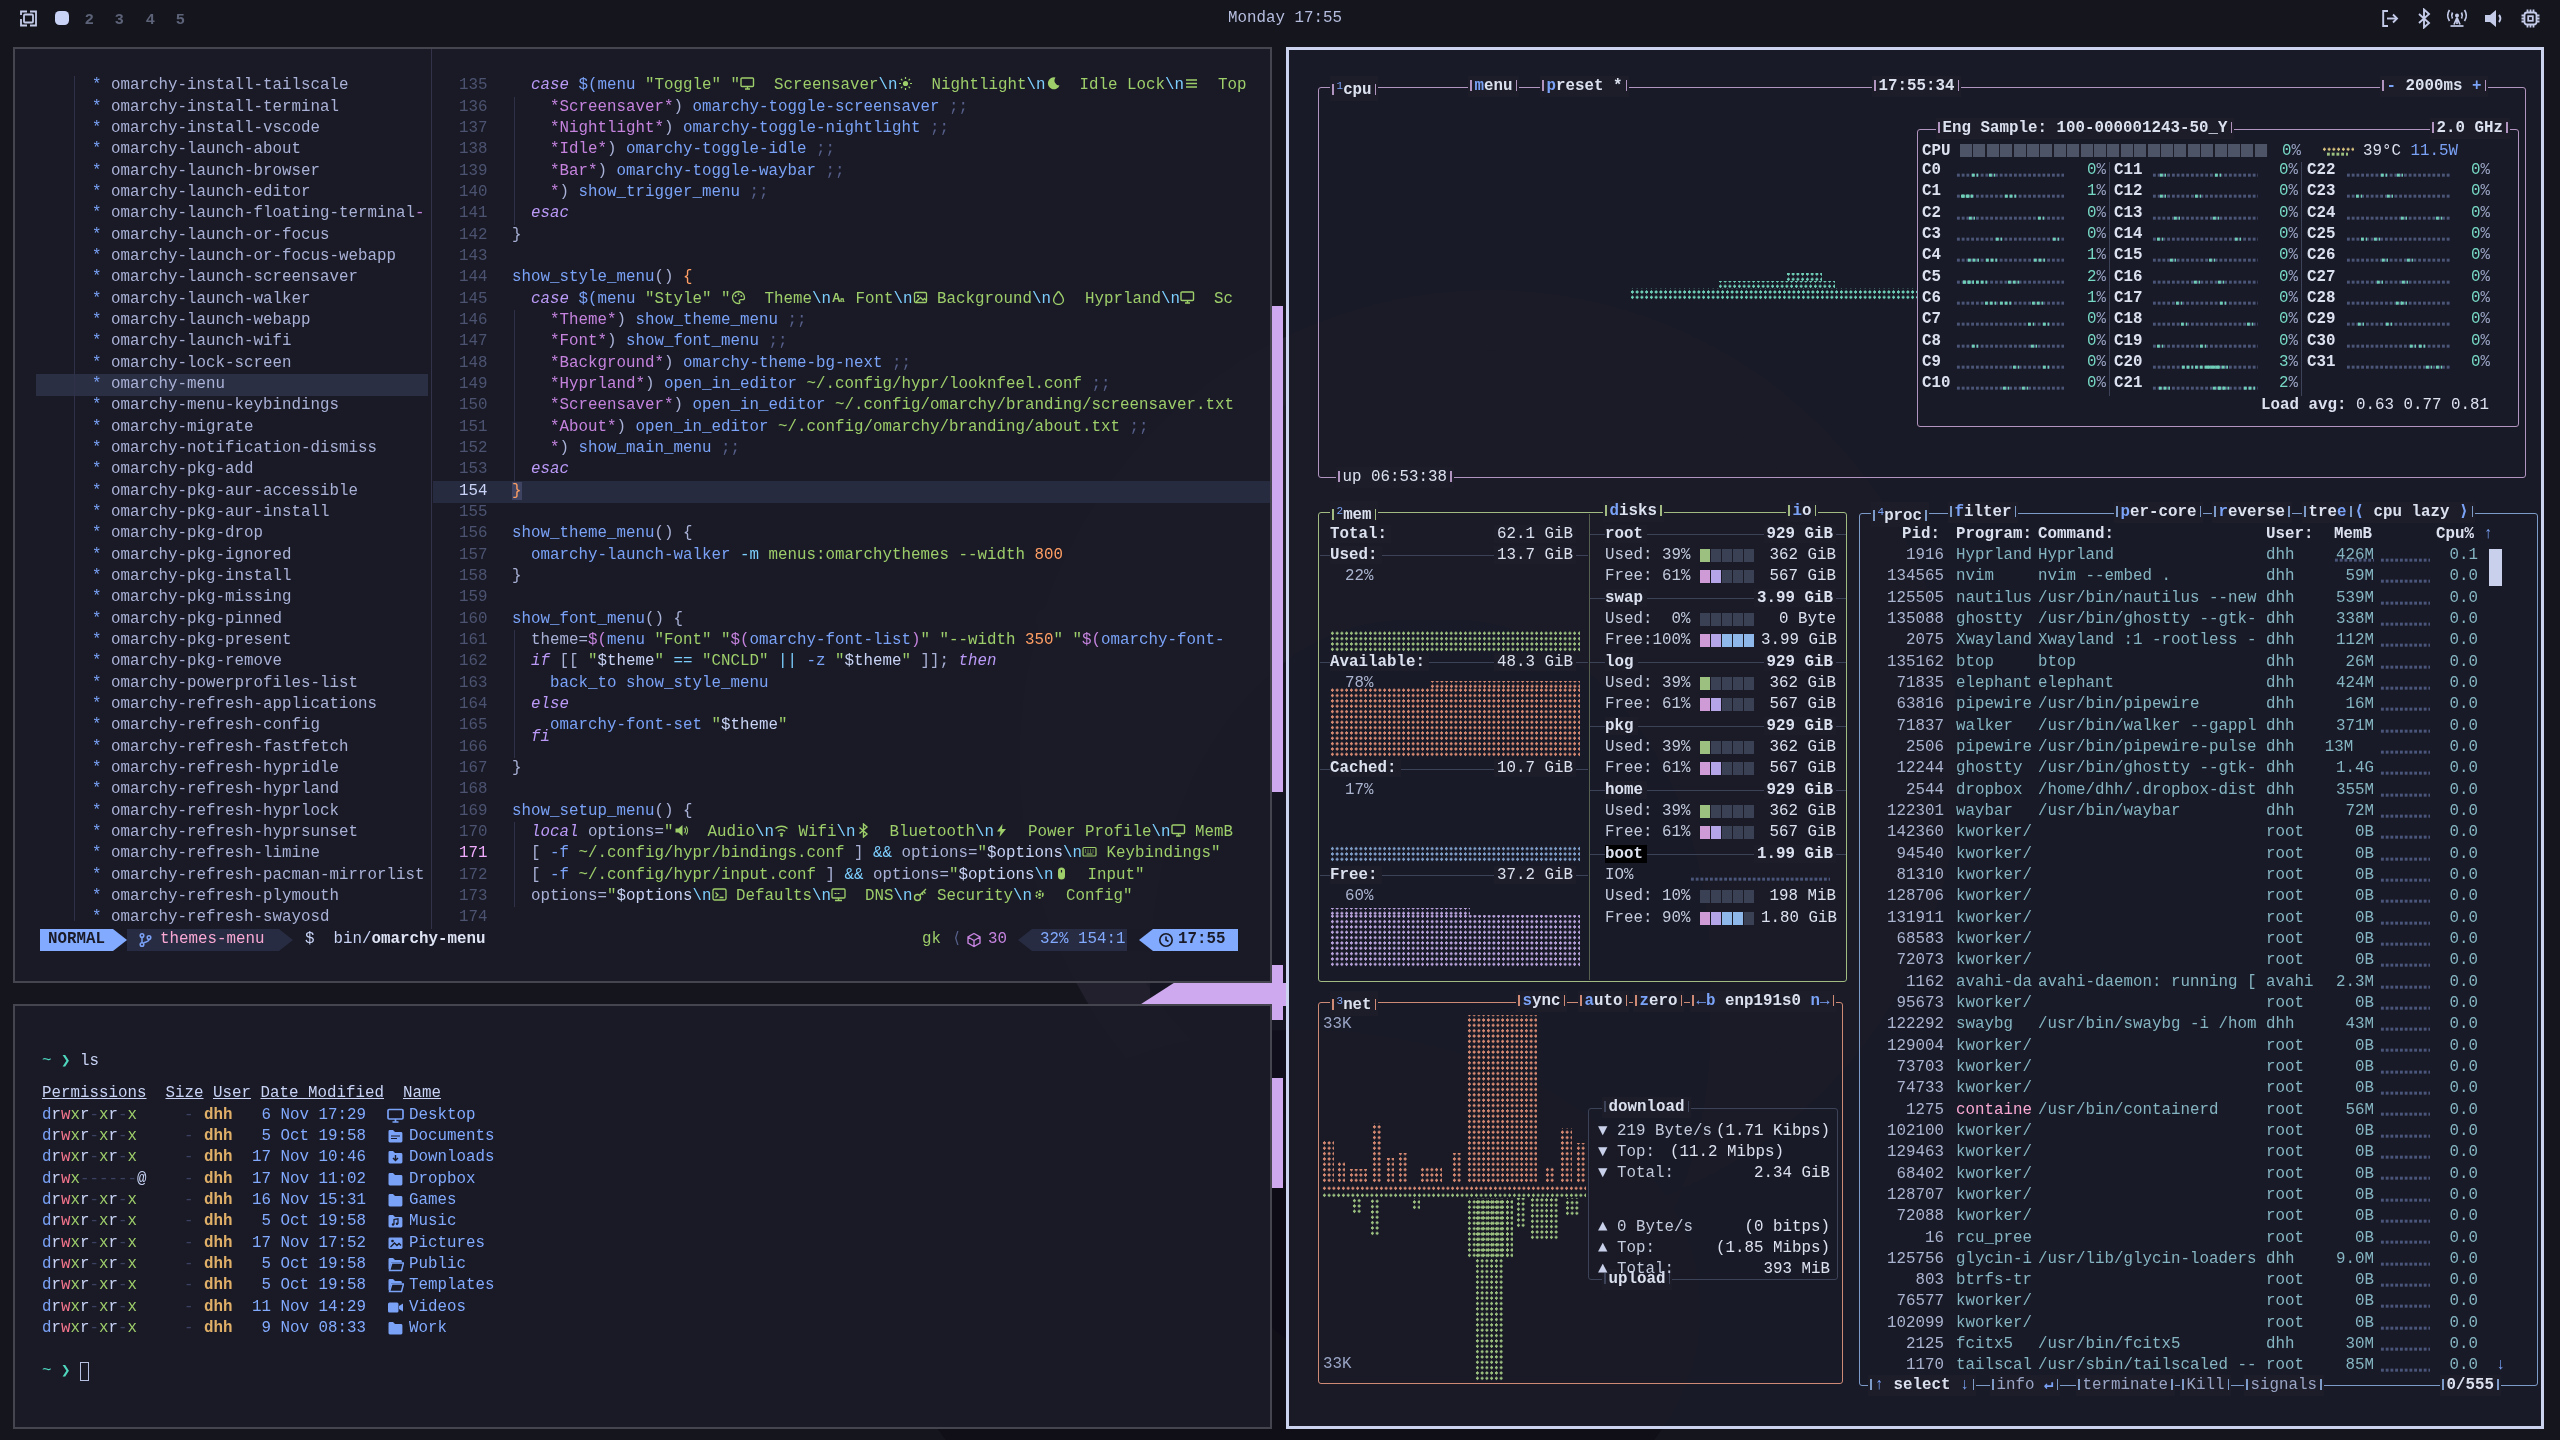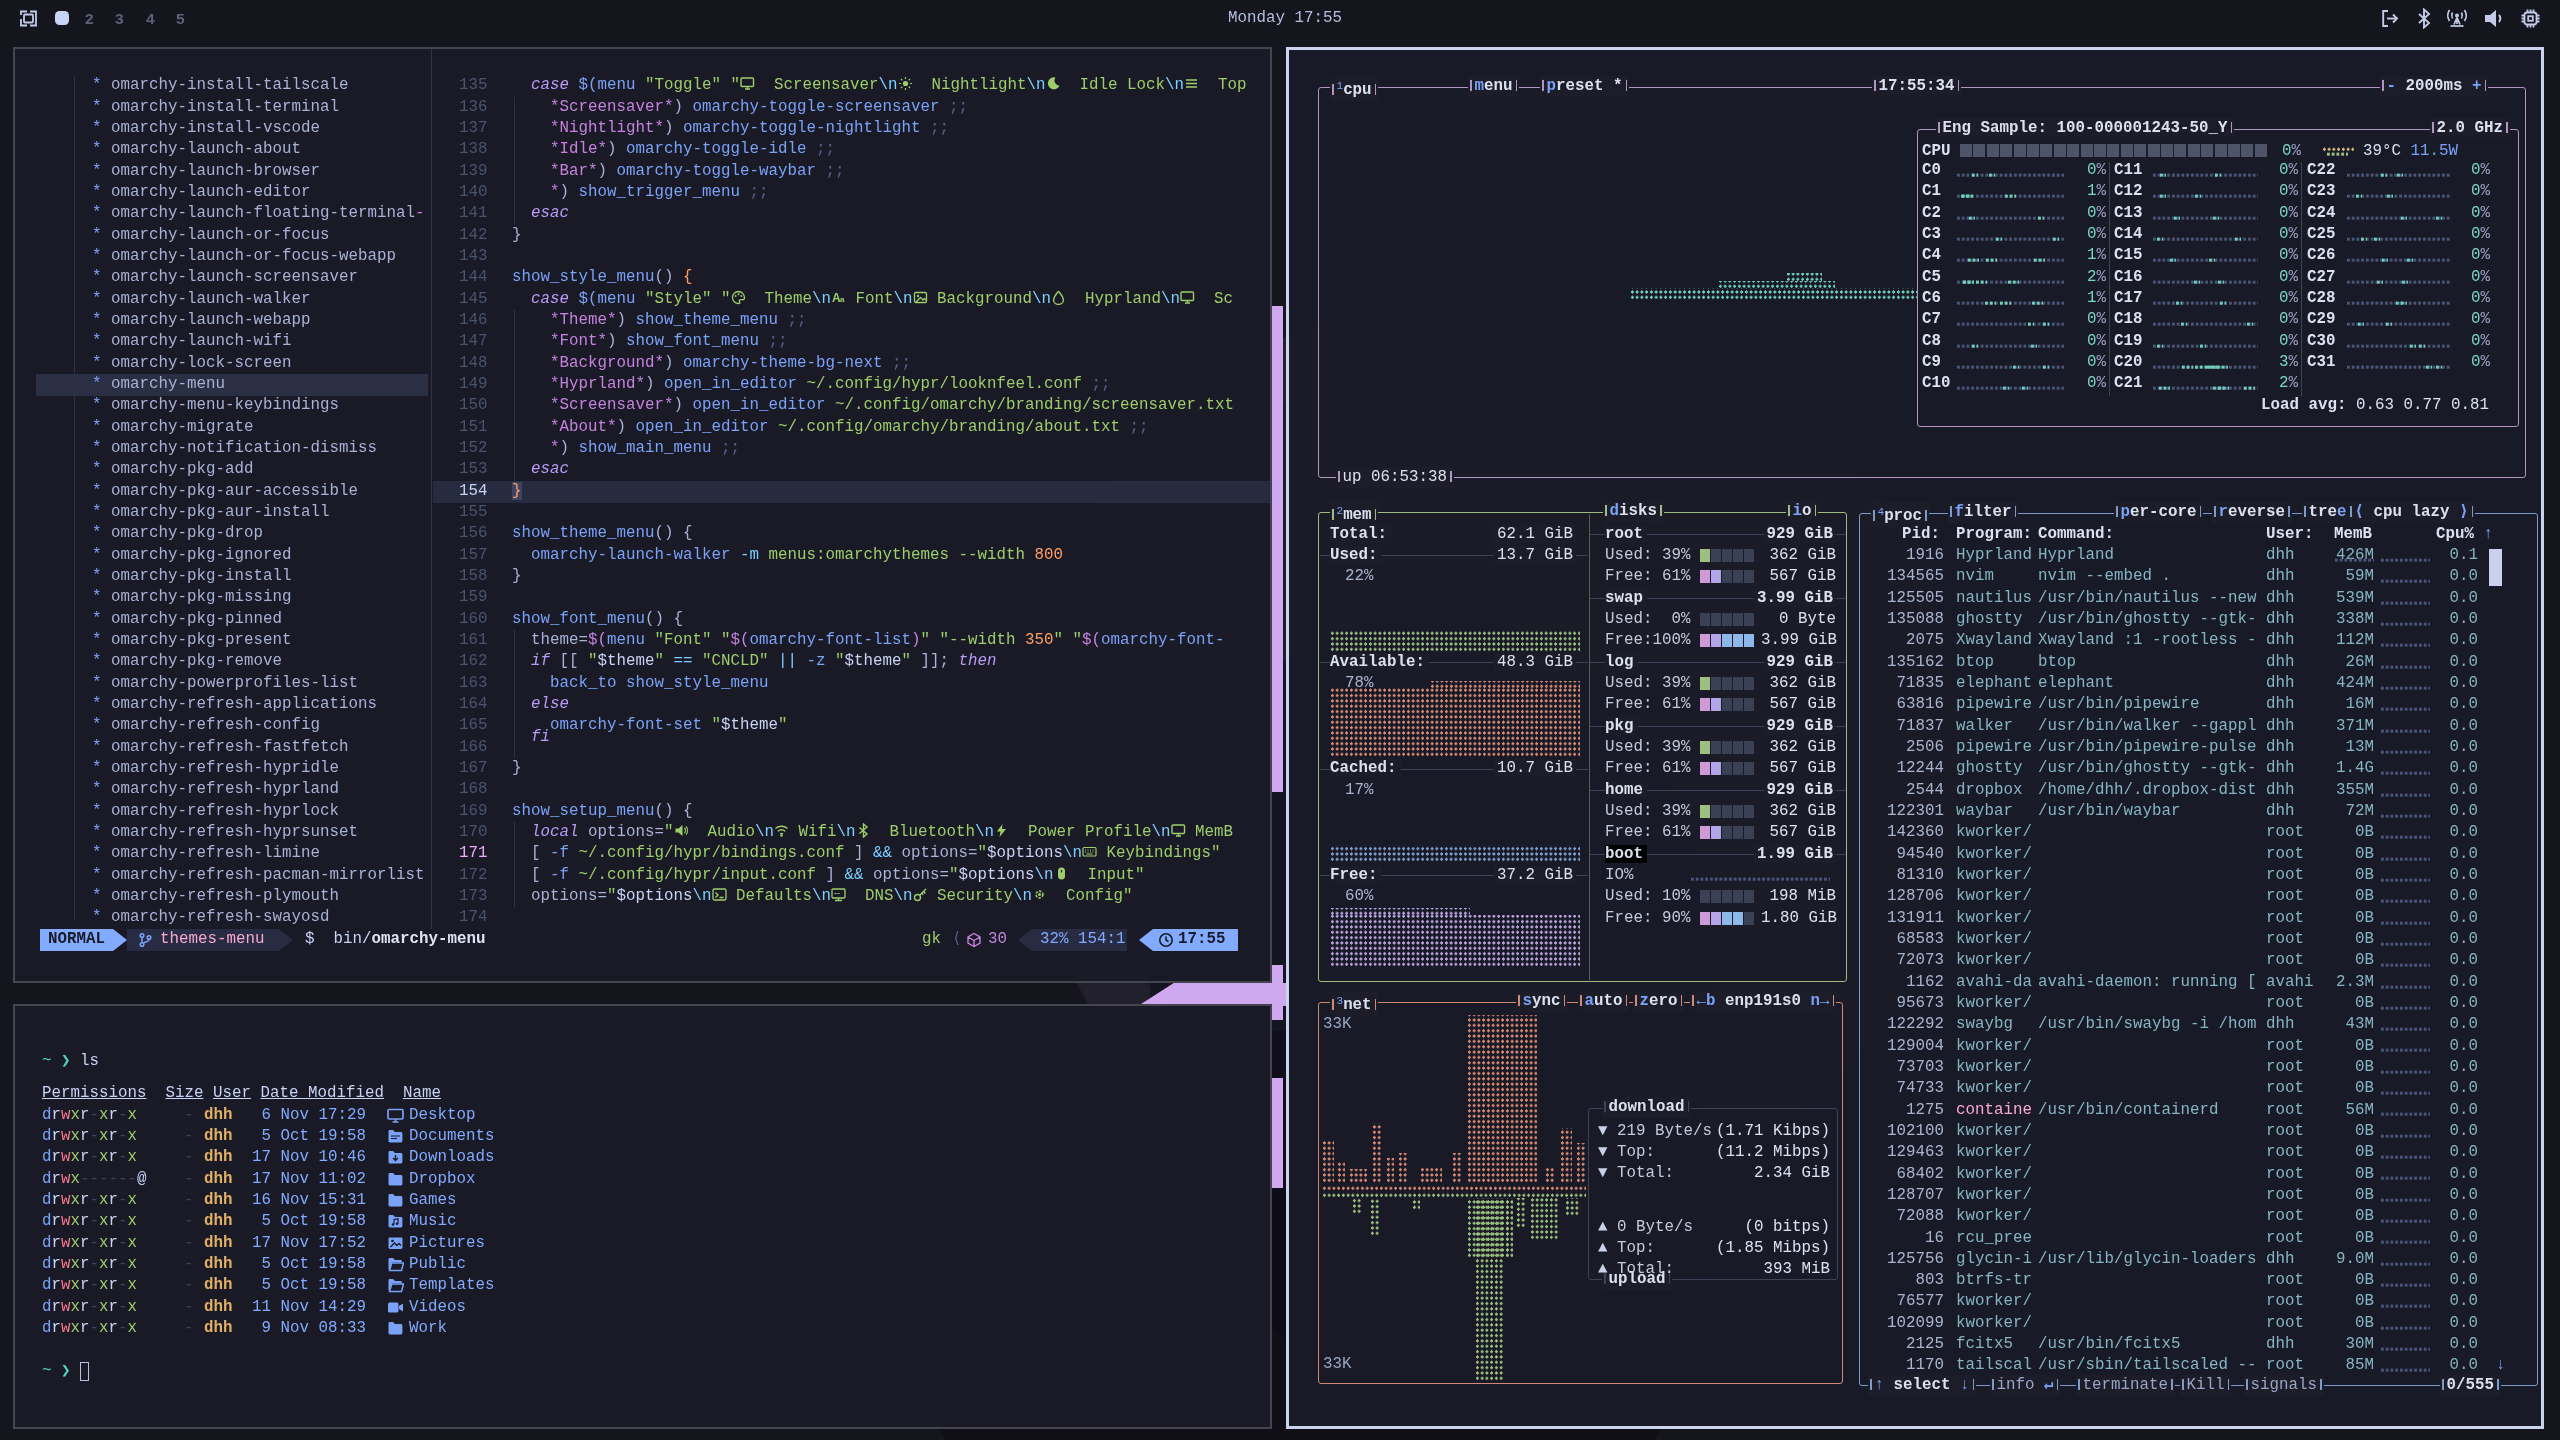--- a/index.html
+++ b/index.html
@@ -745,21 +745,21 @@
 <div class="dots" style="left:1505px;top:1198px;width:8px;height:60px;--c:#9cc07f"></div>
 <div class="dots" style="left:1516px;top:1198px;width:10px;height:30px;--c:#9cc07f"></div>
 <div class="dots" style="left:1530px;top:1198px;width:28px;height:42px;--c:#9cc07f"></div>
 <div class="dots" style="left:1565px;top:1198px;width:14px;height:18px;--c:#9cc07f"></div>
 <div class="ab" style="left:1588px;top:1108px;width:250px;height:172px;border:1.2px solid #3c4257;border-radius:3px"></div>
 <div class="r" style="left:1602px;top:1097.0px;background:#1c1d29;padding:0 2px"><i style="display:inline-block;width:1.5px;height:11px;background:#3c4257;vertical-align:-1px;margin:0 3px 0 0"></i><span class="bw">download</span><i style="display:inline-block;width:1.5px;height:11px;background:#3c4257;vertical-align:-1px;margin:0 0 0 3px"></i></div>
 <div class="r" style="left:1602px;top:1269.0px;background:#1c1d29;padding:0 2px"><i style="display:inline-block;width:1.5px;height:11px;background:#3c4257;vertical-align:-1px;margin:0 3px 0 0"></i><span class="bw">upload</span><i style="display:inline-block;width:1.5px;height:11px;background:#3c4257;vertical-align:-1px;margin:0 0 0 3px"></i></div>
 <div class="r" style="left:1598px;top:1120.6px"><span style="color:#c8d0ea">▼</span> <span style="color:#c3cbdd">219 Byte/s</span></div>
 <div class="r" style="left:1670px;top:1120.6px;width:160px;text-align:right;color:#dce1f0">(1.71 Kibps)</div>
 <div class="r" style="left:1598px;top:1141.9px"><span style="color:#c8d0ea">▼</span> <span style="color:#c3cbdd">Top:</span></div>
-<div class="r" style="left:1670px;top:1141.9px;width:160px;text-align:right;color:#dce1f0">(11.2 Mibps)</div>
+<div class="r" style="left:1670px;top:1141.9px;width:160px;text-align:left;color:#dce1f0">(11.2 Mibps)</div>
 <div class="r" style="left:1598px;top:1163.3px"><span style="color:#c8d0ea">▼</span> <span style="color:#c3cbdd">Total:</span></div>
 <div class="r" style="left:1670px;top:1163.3px;width:160px;text-align:right;color:#dce1f0">2.34 GiB</div>
 <div class="r" style="left:1598px;top:1216.6px"><span style="color:#c8d0ea">▲</span> <span style="color:#c3cbdd">0 Byte/s</span></div>
 <div class="r" style="left:1670px;top:1216.6px;width:160px;text-align:right;color:#dce1f0">(0 bitps)</div>
 <div class="r" style="left:1598px;top:1237.9px"><span style="color:#c8d0ea">▲</span> <span style="color:#c3cbdd">Top:</span></div>
 <div class="r" style="left:1670px;top:1237.9px;width:160px;text-align:right;color:#dce1f0">(1.85 Mibps)</div>
 <div class="r" style="left:1598px;top:1259.2px"><span style="color:#c8d0ea">▲</span> <span style="color:#c3cbdd">Total:</span></div>
 <div class="r" style="left:1670px;top:1259.2px;width:160px;text-align:right;color:#dce1f0">393 MiB</div>
 <div class="ab" style="left:1859px;top:513px;width:679px;height:873px;border:1.5px solid #7d9bc8;border-radius:3px"></div>
 <div class="r" style="left:1871px;top:502.0px;background:#1c1d29;padding:0 2px"><i style="display:inline-block;width:1.5px;height:11px;background:#7d9bc8;vertical-align:-1px;margin:0 3px 0 0"></i><span class="bl" style="font-size:11px;vertical-align:5px">4</span><span class="bw">proc</span><i style="display:inline-block;width:1.5px;height:11px;background:#7d9bc8;vertical-align:-1px;margin:0 0 0 3px"></i></div>
@@ -834,21 +834,21 @@
 <div class="r" style="left:1956px;top:715.5px;color:#85b5c2">walker</div>
 <div class="r" style="left:2038px;top:715.5px;color:#85b5c2">/usr/bin/walker --gappl</div>
 <div class="r" style="left:2266px;top:715.5px;color:#85b5c2">dhh</div>
 <div class="r" style="left:2304px;top:715.5px;width:70px;text-align:right;color:#85b5c2">371M</div>
 <div class="dots" style="left:2380px;top:728.54px;width:50px;height:5px;--c:#49557a"></div>
 <div class="r" style="left:2438px;top:715.5px;width:40px;text-align:right;color:#85b5c2">0.0</div>
 <div class="r" style="left:1854px;top:736.9px;width:90px;text-align:right;color:#aab4cf">2506</div>
 <div class="r" style="left:1956px;top:736.9px;color:#85b5c2">pipewire</div>
 <div class="r" style="left:2038px;top:736.9px;color:#85b5c2">/usr/bin/pipewire-pulse</div>
 <div class="r" style="left:2266px;top:736.9px;color:#85b5c2">dhh</div>
-<div class="r" style="left:2304px;top:736.9px;width:70px;text-align:right;color:#85b5c2">13M</div>
+<div class="r" style="left:2304px;top:736.9px;width:70px;text-align:center;color:#85b5c2">13M</div>
 <div class="dots" style="left:2380px;top:749.8699999999999px;width:50px;height:5px;--c:#49557a"></div>
 <div class="r" style="left:2438px;top:736.9px;width:40px;text-align:right;color:#85b5c2">0.0</div>
 <div class="r" style="left:1854px;top:758.2px;width:90px;text-align:right;color:#aab4cf">12244</div>
 <div class="r" style="left:1956px;top:758.2px;color:#85b5c2">ghostty</div>
 <div class="r" style="left:2038px;top:758.2px;color:#85b5c2">/usr/bin/ghostty --gtk-</div>
 <div class="r" style="left:2266px;top:758.2px;color:#85b5c2">dhh</div>
 <div class="r" style="left:2304px;top:758.2px;width:70px;text-align:right;color:#85b5c2">1.4G</div>
 <div class="dots" style="left:2380px;top:771.1999999999999px;width:50px;height:5px;--c:#49557a"></div>
 <div class="r" style="left:2438px;top:758.2px;width:40px;text-align:right;color:#85b5c2">0.0</div>
 <div class="r" style="left:1854px;top:779.5px;width:90px;text-align:right;color:#aab4cf">2544</div>

